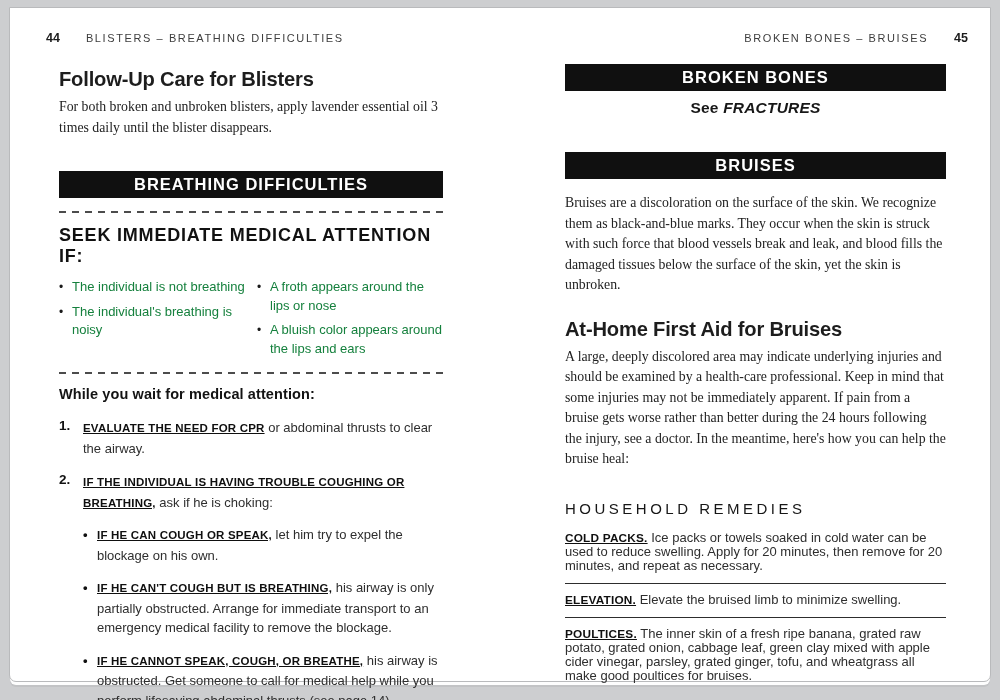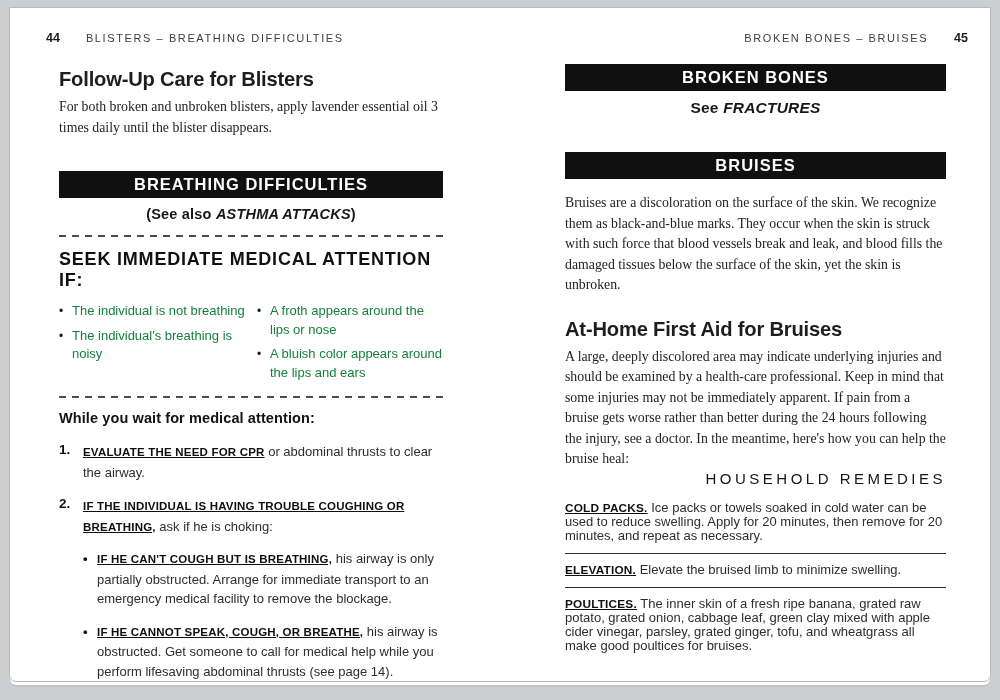--- a/index.html
+++ b/index.html
@@ -80,23 +80,20 @@
     <span>BROKEN BONES – BRUISES</span><span class="pnum">45</span>
   </div>
 
   <div class="col col-left">
 
     <h2 class="sect" style="margin-top:59px;">Follow-Up Care for Blisters</h2>
     <p class="serif" style="margin:6px 0 0 0;">For both broken and unbroken blisters, apply lavender essential oil 3 times daily until the blister disappears.</p>
 
     <div class="banner" style="margin-top:33px;">BREATHING DIFFICULTIES</div>
 
-    <div class="see-line" style="margin-top:8px;">
-      <span>(See also </span><span class="ref">ASTHMA ATTACKS</span><span>)</span>
-    </div>
 
     <div class="dashed" style="margin-top:13px;"></div>
 
     <div class="attn" style="margin-top:12px;">SEEK IMMEDIATE MEDICAL ATTENTION IF:</div>
 
     <div class="sym-cols" style="margin-top:11px;">
       <div class="sym-col">
         <div class="bullet">
             <span>The individual is not breathing</span>
           </div>
@@ -122,20 +119,23 @@
       <div class="step">
         <span class="step-num">1.</span>
         <span class="step-body"><span class="lead">EVALUATE THE NEED FOR CPR</span><span> or abdominal thrusts to clear the airway.</span></span>
       </div>
       <div class="step">
         <span class="step-num">2.</span>
         <span class="step-body">
           <span class="lead">IF THE INDIVIDUAL IS HAVING TROUBLE COUGHING OR BREATHING,</span><span> ask if he is choking:</span>
           <div class="substeps">
             <div class="substep">
+                <span><span class="lead">IF HE CAN COUGH OR SPEAK,</span><span> let him try to expel the blockage on his own.</span></span>
+              </div>
+            <div class="substep">
                 <span><span class="lead">IF HE CAN'T COUGH BUT IS BREATHING,</span><span> his airway is only partially obstructed. Arrange for immediate transport to an emergency medical facility to remove the blockage.</span></span>
               </div>
             <div class="substep">
                 <span><span class="lead">IF HE CANNOT SPEAK, COUGH, OR BREATHE,</span><span> his airway is obstructed. Get someone to call for medical help while you perform lifesaving abdominal thrusts (see page 14).</span></span>
               </div>
           </div>
         </span>
       </div>
     </div>
   </div>
@@ -147,21 +147,21 @@
       <span>See </span><span class="ref">FRACTURES</span>
     </div>
 
     <div class="banner" style="margin-top:35px;">BRUISES</div>
 
     <p class="serif" style="margin:14px 0 0 0;">Bruises are a discoloration on the surface of the skin. We recognize them as black-and-blue marks. They occur when the skin is struck with such force that blood vessels break and leak, and blood fills the damaged tissues below the surface of the skin, yet the skin is unbroken.</p>
 
     <h2 class="sect" style="margin-top:21px;">At-Home First Aid for Bruises</h2>
     <p class="serif" style="margin:6px 0 0 0;">A large, deeply discolored area may indicate underlying injuries and should be examined by a health-care professional. Keep in mind that some injuries may not be immediately apparent. If pain from a bruise gets worse rather than better during the 24 hours following the injury, see a doctor. In the meantime, here's how you can help the bruise heal:</p>
 
-    <div class="hr-heading" style="text-align:right;">HOUSEHOLD REMEDIES</div>
+    <div class="hr-heading" style="margin-top:30px;">HOUSEHOLD REMEDIES</div>
 
     <div style="margin-top:5px;">
       <div class="remedy ruled">
         <span class="lead" style="font-size:11.8px;">COLD PACKS.</span><span> Ice packs or towels soaked in cold water can be used to reduce swelling. Apply for 20 minutes, then remove for 20 minutes, and repeat as necessary.</span>
       </div>
       <div class="remedy ruled">
         <span class="lead" style="font-size:11.8px;">ELEVATION.</span><span> Elevate the bruised limb to minimize swelling.</span>
       </div>
       <div class="remedy">
         <span class="lead" style="font-size:11.8px;">POULTICES.</span><span> The inner skin of a fresh ripe banana, grated raw potato, grated onion, cabbage leaf, green clay mixed with apple cider vinegar, parsley, grated ginger, tofu, and wheatgrass all make good poultices for bruises.</span>

